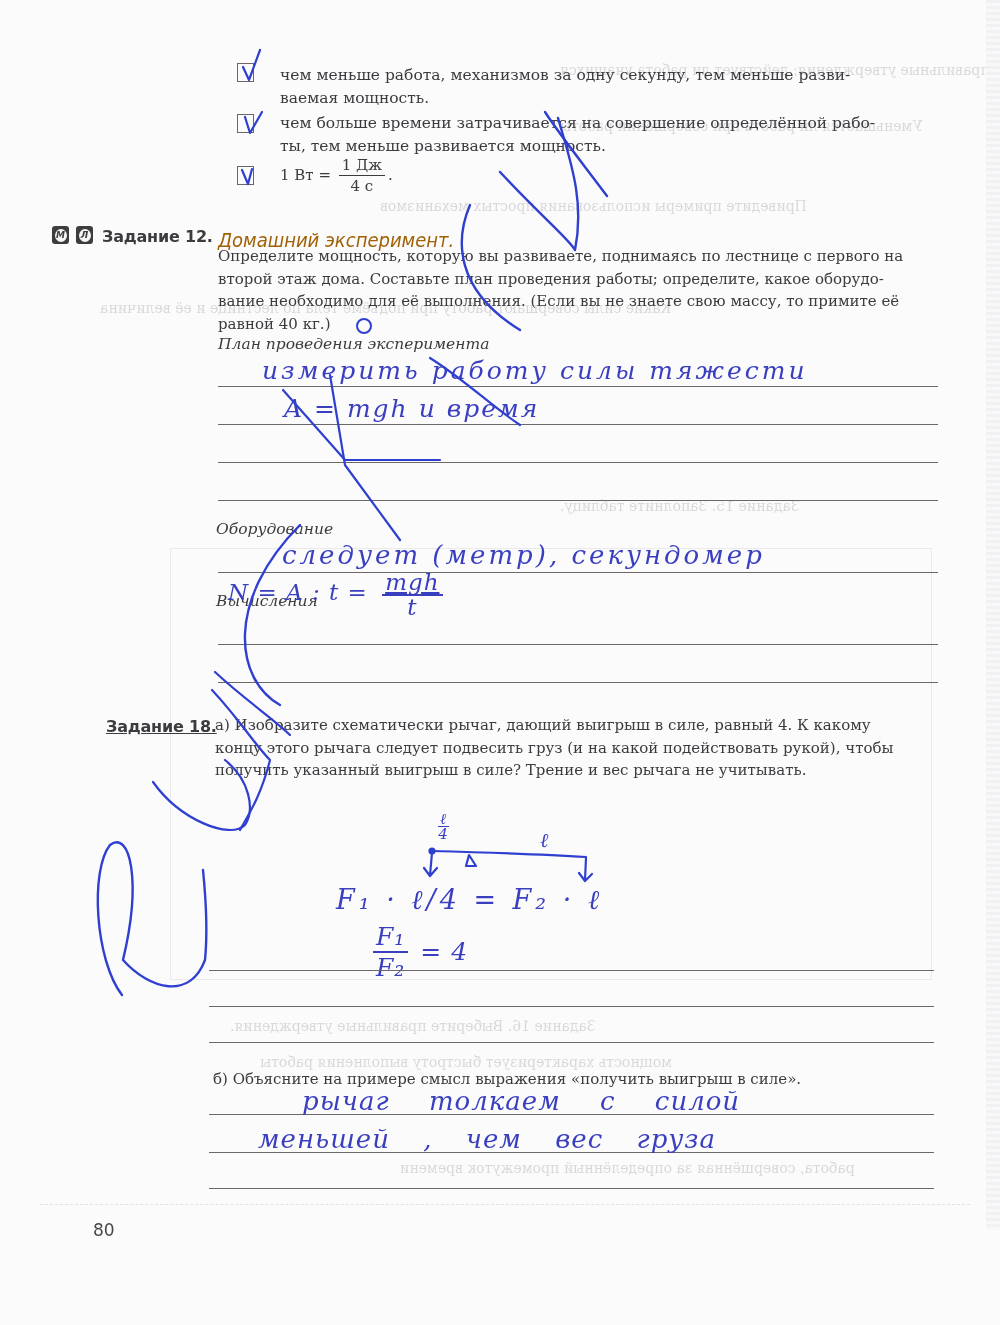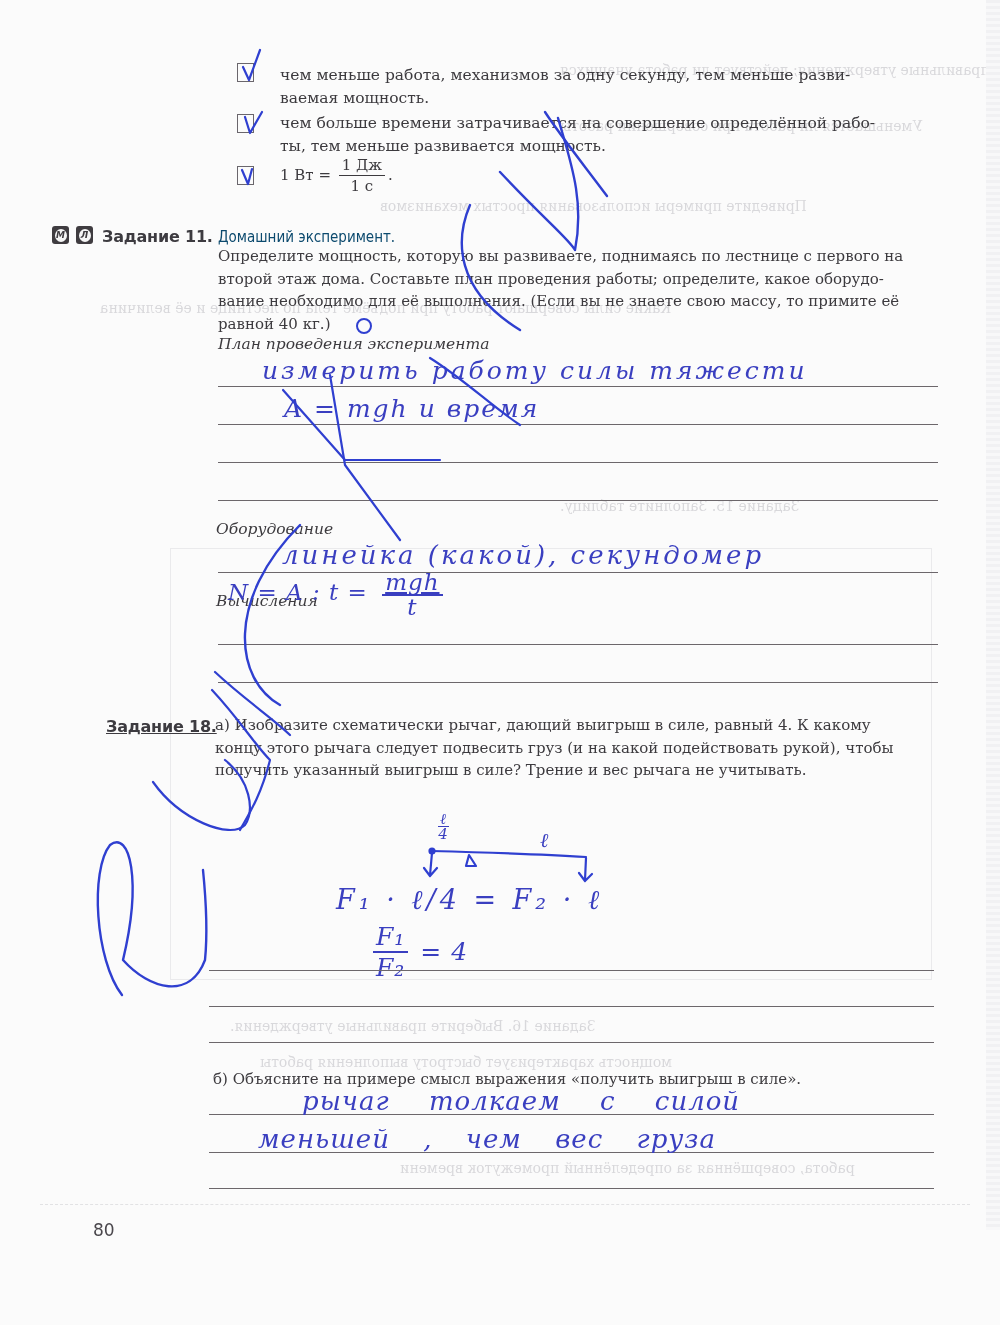--- a/index.html
+++ b/index.html
@@ -33,21 +33,21 @@
     .text { position: absolute; font-size: 15.5px; line-height: 23px; }
     .cbox {
       position: absolute; width: 17px; height: 19px; border: 1.3px solid #6a666c; box-sizing: border-box;
     }
     .task-title {
       position: absolute; font-family: "DejaVu Sans", "Liberation Sans", sans-serif;
       font-weight: bold; font-size: 16px; color: #3d3b40; letter-spacing: -0.2px;
     }
     .sub-title {
       position: absolute; font-family: "DejaVu Sans Condensed", "DejaVu Sans", sans-serif;
-      font-size: 15px; color: #0c4a6e;
+      font-size: 20px; color: #a16207; font-style: italic;
     }
     .section-label {
       position: absolute; font-style: italic; font-size: 15.5px; color: #3c3a3e;
     }
     .badge {
       position: absolute; width: 17px; height: 18px; background: #3f3c40; border-radius: 3px;
       color: #fff; font-family: "DejaVu Sans", sans-serif; font-size: 11px; font-style: italic;
       display: flex; align-items: center; justify-content: center;
     }
     .badge span {
@@ -95,51 +95,51 @@
   <div class="text" style="left:280px;top:112px;">
     <div>чем больше времени затрачивается на совершение определённой рабо-</div>
     <div>ты, тем меньше развивается мощность.</div>
   </div>
 
   <div class="cbox" style="left:237px;top:166px;"></div>
   <div class="text" style="left:280px;top:156px;font-size:15px;">
     <span>1 Вт =</span>
     <span class="frac">
       <span class="num">1 Дж</span>
-      <span class="den">1 с</span>
+      <span class="den">4 с</span>
     </span><span>.</span>
   </div>
 
   <div class="badge" style="left:52px;top:226px;">
       <span>М</span>
     </div>
   <div class="badge" style="left:76px;top:226px;">
       <span>Л</span>
     </div>
-  <div class="task-title" style="left:102px;top:227px;">Задание 11.</div>
+  <div class="task-title" style="left:102px;top:227px;">Задание 12.</div>
   <div class="sub-title" style="left:218px;top:228px;">Домашний эксперимент.</div>
 
   <div class="text" style="left:218px;top:245px;font-size:15px;line-height:22.5px;">
     <div>Определите мощность, которую вы развиваете, поднимаясь по лестнице с первого на</div>
     <div>второй этаж дома. Составьте план проведения работы; определите, какое оборудо-</div>
     <div>вание необходимо для её выполнения. (Если вы не знаете свою массу, то примите её</div>
     <div>равной 40 кг.)</div>
   </div>
 
   <div class="section-label" style="left:218px;top:335px;">План проведения эксперимента</div>
   <div class="line" style="left:218px;width:720px;top:386px;"></div>
   <div class="line" style="left:218px;width:720px;top:424px;"></div>
   <div class="line" style="left:218px;width:720px;top:462px;"></div>
   <div class="line" style="left:218px;width:720px;top:500px;"></div>
   <div class="hand" style="left:284px;top:394px;font-size:25px;letter-spacing:2px;">A = mgh   и   время</div>
   <div class="hand" style="left:262px;top:356px;font-size:25px;letter-spacing:3px;">измерить работу силы тяжести</div>
 
   <div class="section-label" style="left:216px;top:520px;">Оборудование</div>
   <div class="line" style="left:218px;width:720px;top:572px;"></div>
-  <div class="hand" style="left:282px;top:540px;font-size:26px;letter-spacing:3px;">линейка (какой), секундомер</div>
+  <div class="hand" style="left:282px;top:540px;font-size:26px;letter-spacing:3px;">следует (метр), секундомер</div>
 
   <div class="section-label" style="left:216px;top:592px;">Вычисления</div>
   <div class="line" style="left:218px;width:720px;top:644px;"></div>
   <div class="line" style="left:218px;width:720px;top:682px;"></div>
   <div class="hand" style="left:228px;top:570px;font-size:23px;">
     <span>N = A : t =</span>
     <span class="frac" style="margin-left:6px;">
       <span class="num" style="border-bottom:2px solid #3a3fc0;line-height:24px;text-decoration:underline;">mgh</span>
       <span class="den" style="line-height:22px;">t</span>
     </span>

